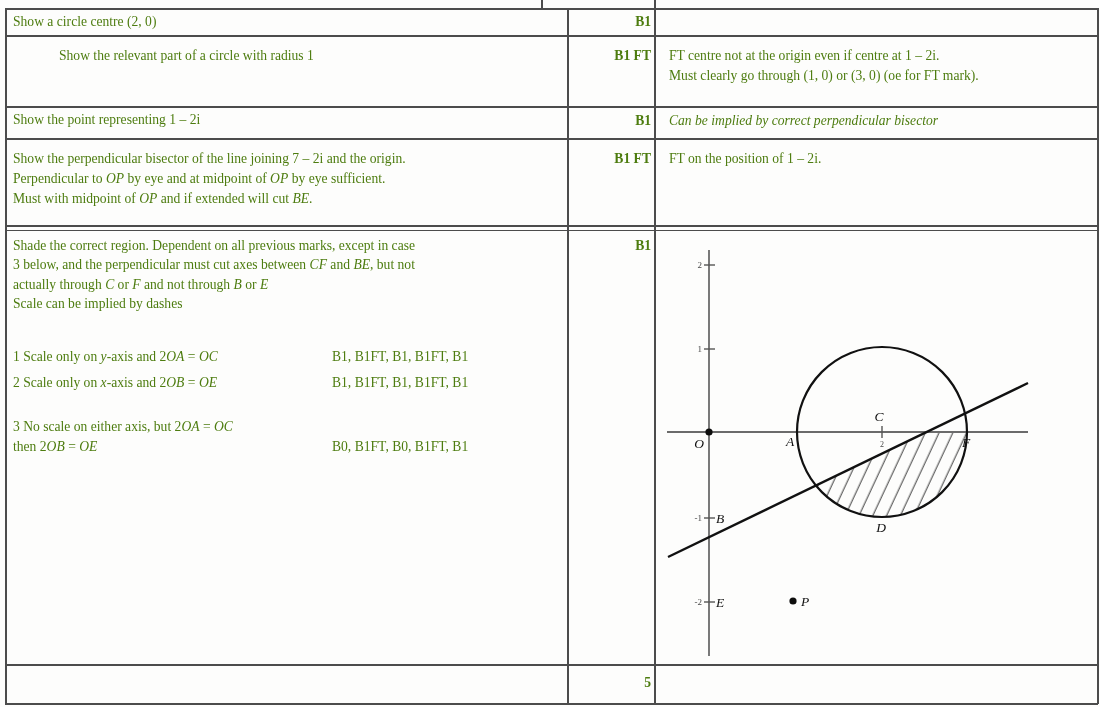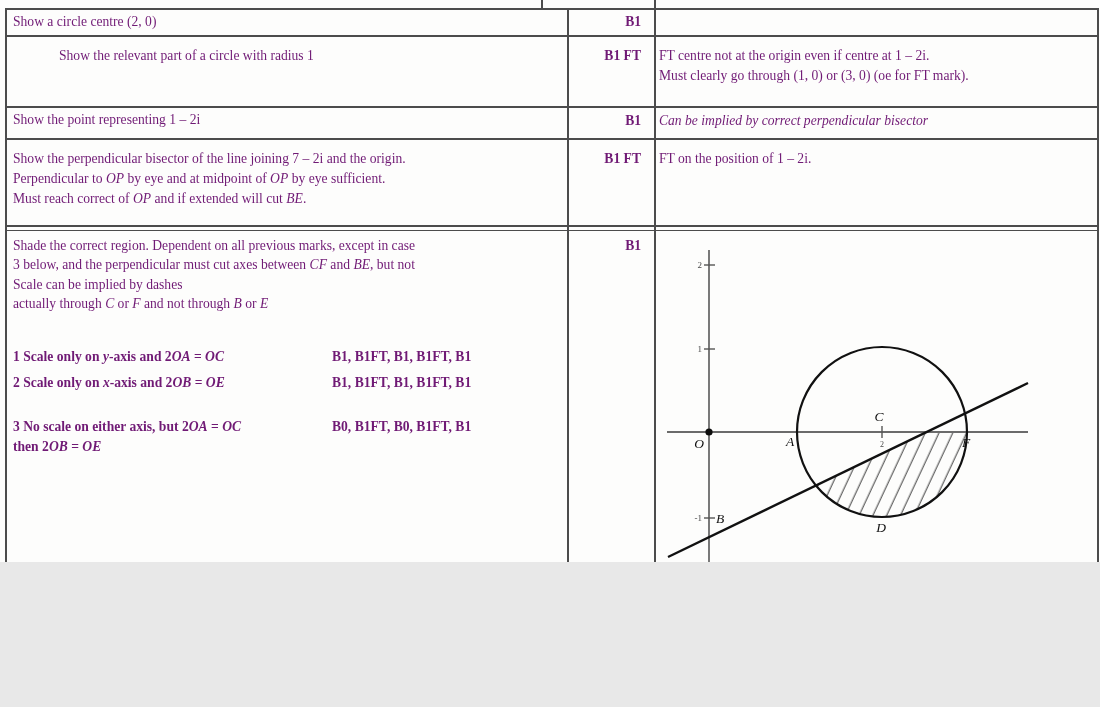--- a/index.html
+++ b/index.html
@@ -1,27 +1,27 @@
 <!DOCTYPE html>
 <html><head>
 <meta charset="utf-8">
 <style>
   html,body{margin:0;padding:0;background:#e8e8e8;}
   .canvas{
-    position:relative;width:1100px;height:562px;background:#fdfdfc;
-    font-family:"Liberation Serif",serif;color:#701a75;overflow:hidden;
+    position:relative;width:1100px;height:707px;background:#fdfdfc;
+    font-family:"Liberation Serif",serif;color:#4d7c0f;overflow:hidden;
   }
   .hl{position:absolute;height:1.5px;background:#4c4c4c;}
   .vl{position:absolute;width:1.5px;background:#4c4c4c;}
   .cell{position:absolute;font-size:13.6px;line-height:19.5px;}
   .crit{left:6px;width:555px;padding-left:7px;box-sizing:border-box;}
-  .markcell{left:568px;width:86px;text-align:right;padding-right:13px;box-sizing:border-box;font-weight:bold;}
-  .cmt{left:656px;width:440px;padding-left:3px;box-sizing:border-box;}
+  .markcell{left:568px;width:86px;text-align:right;padding-right:3px;box-sizing:border-box;font-weight:bold;}
+  .cmt{left:656px;width:440px;padding-left:13px;box-sizing:border-box;}
   .line{white-space:nowrap;}
-  .case-row{display:flex;align-items:flex-start;white-space:nowrap;font-weight:bold;}
+  .case-row{display:flex;align-items:flex-end;white-space:nowrap;}
   .case-desc{width:319px;flex:none;white-space:normal;}
   .case-marks{flex:none;}
   .abs{position:absolute;}
   svg text{font-family:"Liberation Serif",serif;}
   .flabel{font-size:13.5px;font-style:italic;fill:#101010;}
   .ftick{font-size:9px;fill:#474747;}
   .ftick-sm{font-size:8px;fill:#474747;}
 </style>
 </head>
 <body>
@@ -61,33 +61,33 @@
     <div class="line">Show the point representing 1 – 2i</div>
   </div>
   <div class="cell markcell" style="top:111px;">B1</div>
   <div class="cell cmt" style="top:111px;font-style:italic;">
     <div class="line">Can be implied by correct perpendicular bisector</div>
   </div>
 
   <div class="cell crit" style="top:149px;line-height:20px;">
     <div class="line">Show the perpendicular bisector of the line joining 7 – 2i and the origin.</div>
     <div class="line"><span>Perpendicular to </span><i>OP</i><span> by eye and at midpoint of </span><i>OP</i><span> by eye sufficient.</span></div>
-    <div class="line"><span>Must reach correct of </span><i>OP</i><span> and if extended will cut </span><i>BE</i><span>.</span></div>
+    <div class="line"><span>Must with midpoint of </span><i>OP</i><span> and if extended will cut </span><i>BE</i><span>.</span></div>
   </div>
   <div class="cell markcell" style="top:149px;">B1 FT</div>
   <div class="cell cmt" style="top:149px;">
     <div class="line">FT on the position of 1 – 2i.</div>
   </div>
 
   <div class="cell crit" style="top:236px;line-height:19.4px;">
     <div>
       <div>Shade the correct region. Dependent on all previous marks, except in case</div>
       <div><span>3 below, and the perpendicular must cut axes between </span><i>CF</i><span> and </span><i>BE</i><span>, but not</span></div>
+      <div><span>actually through </span><i>C</i><span> or </span><i>F</i><span> and not through </span><i>B</i><span> or </span><i>E</i></div>
       <div>Scale can be implied by dashes</div>
-      <div><span>actually through </span><i>C</i><span> or </span><i>F</i><span> and not through </span><i>B</i><span> or </span><i>E</i></div>
     </div>
     <div class="case-row" style="margin-top:33px;">
       <div class="case-desc"><span>1 Scale only on </span><i>y</i><span>-axis and 2</span><i>OA</i><span> = </span><i>OC</i></div>
       <div class="case-marks">B1, B1FT, B1, B1FT, B1</div>
     </div>
     <div class="case-row" style="margin-top:7px;">
       <div class="case-desc"><span>2 Scale only on </span><i>x</i><span>-axis and 2</span><i>OB</i><span> = </span><i>OE</i></div>
       <div class="case-marks">B1, B1FT, B1, B1FT, B1</div>
     </div>
     <div class="case-row" style="margin-top:25px;">

